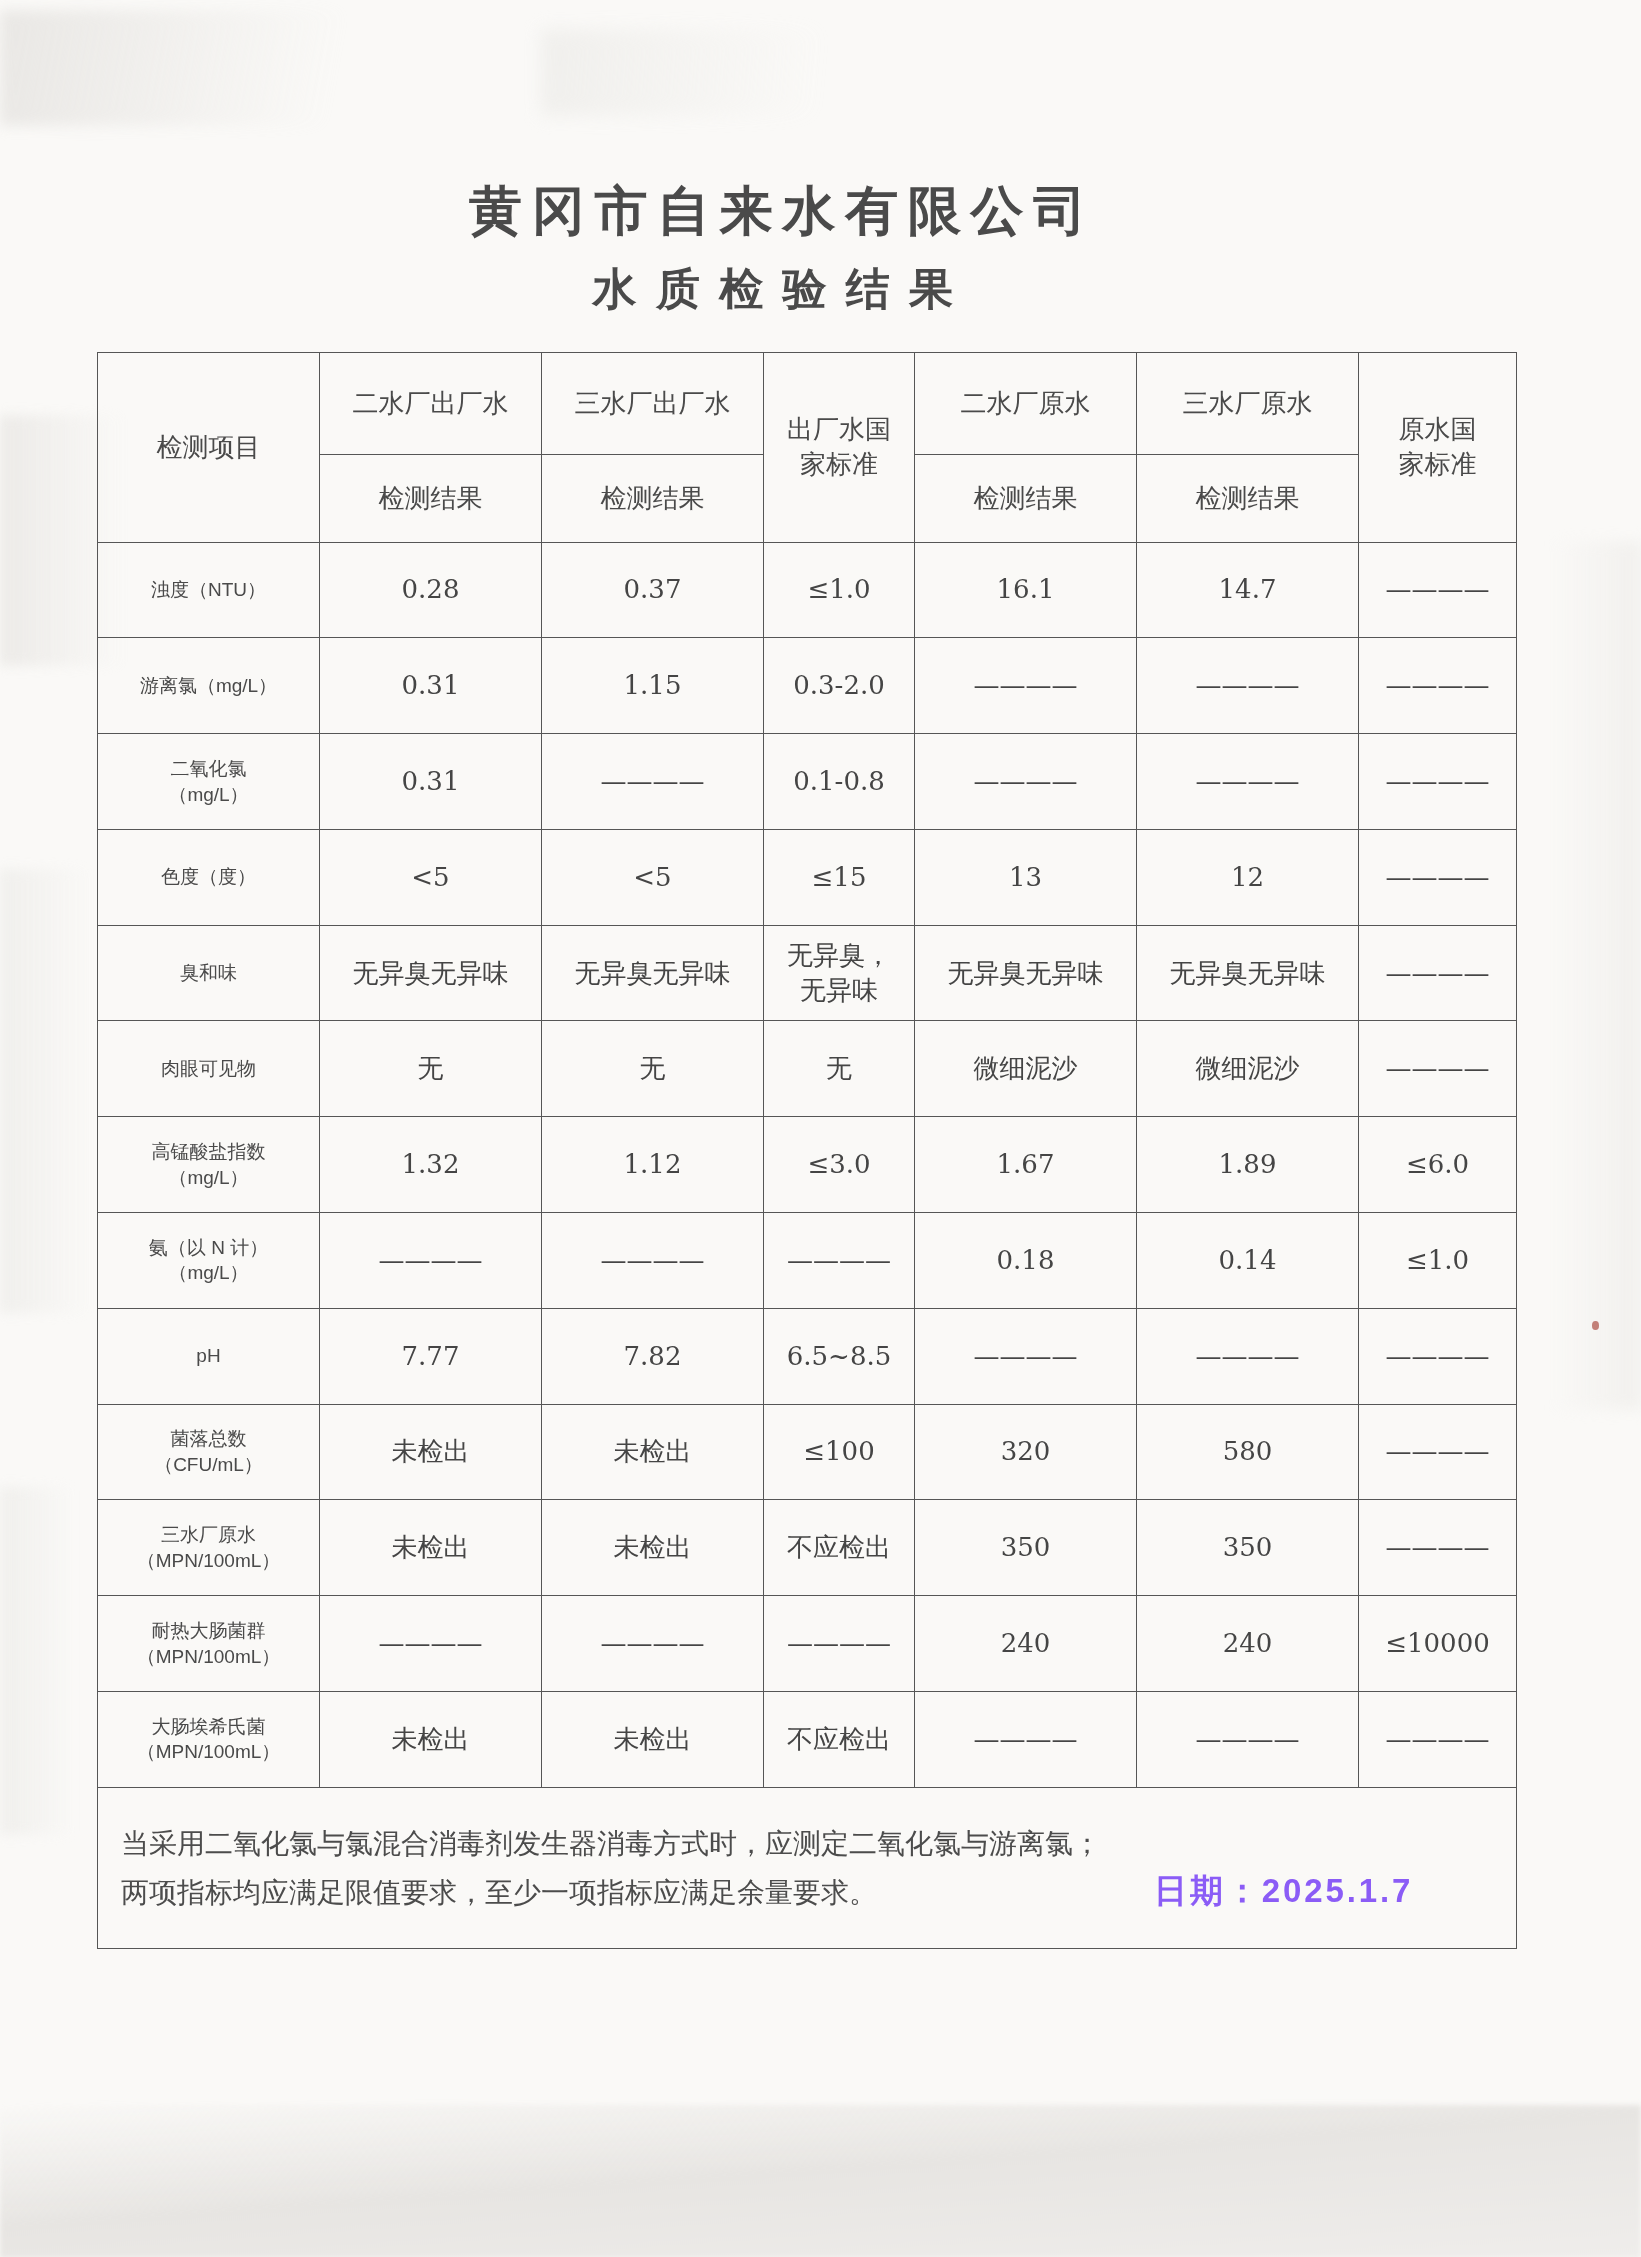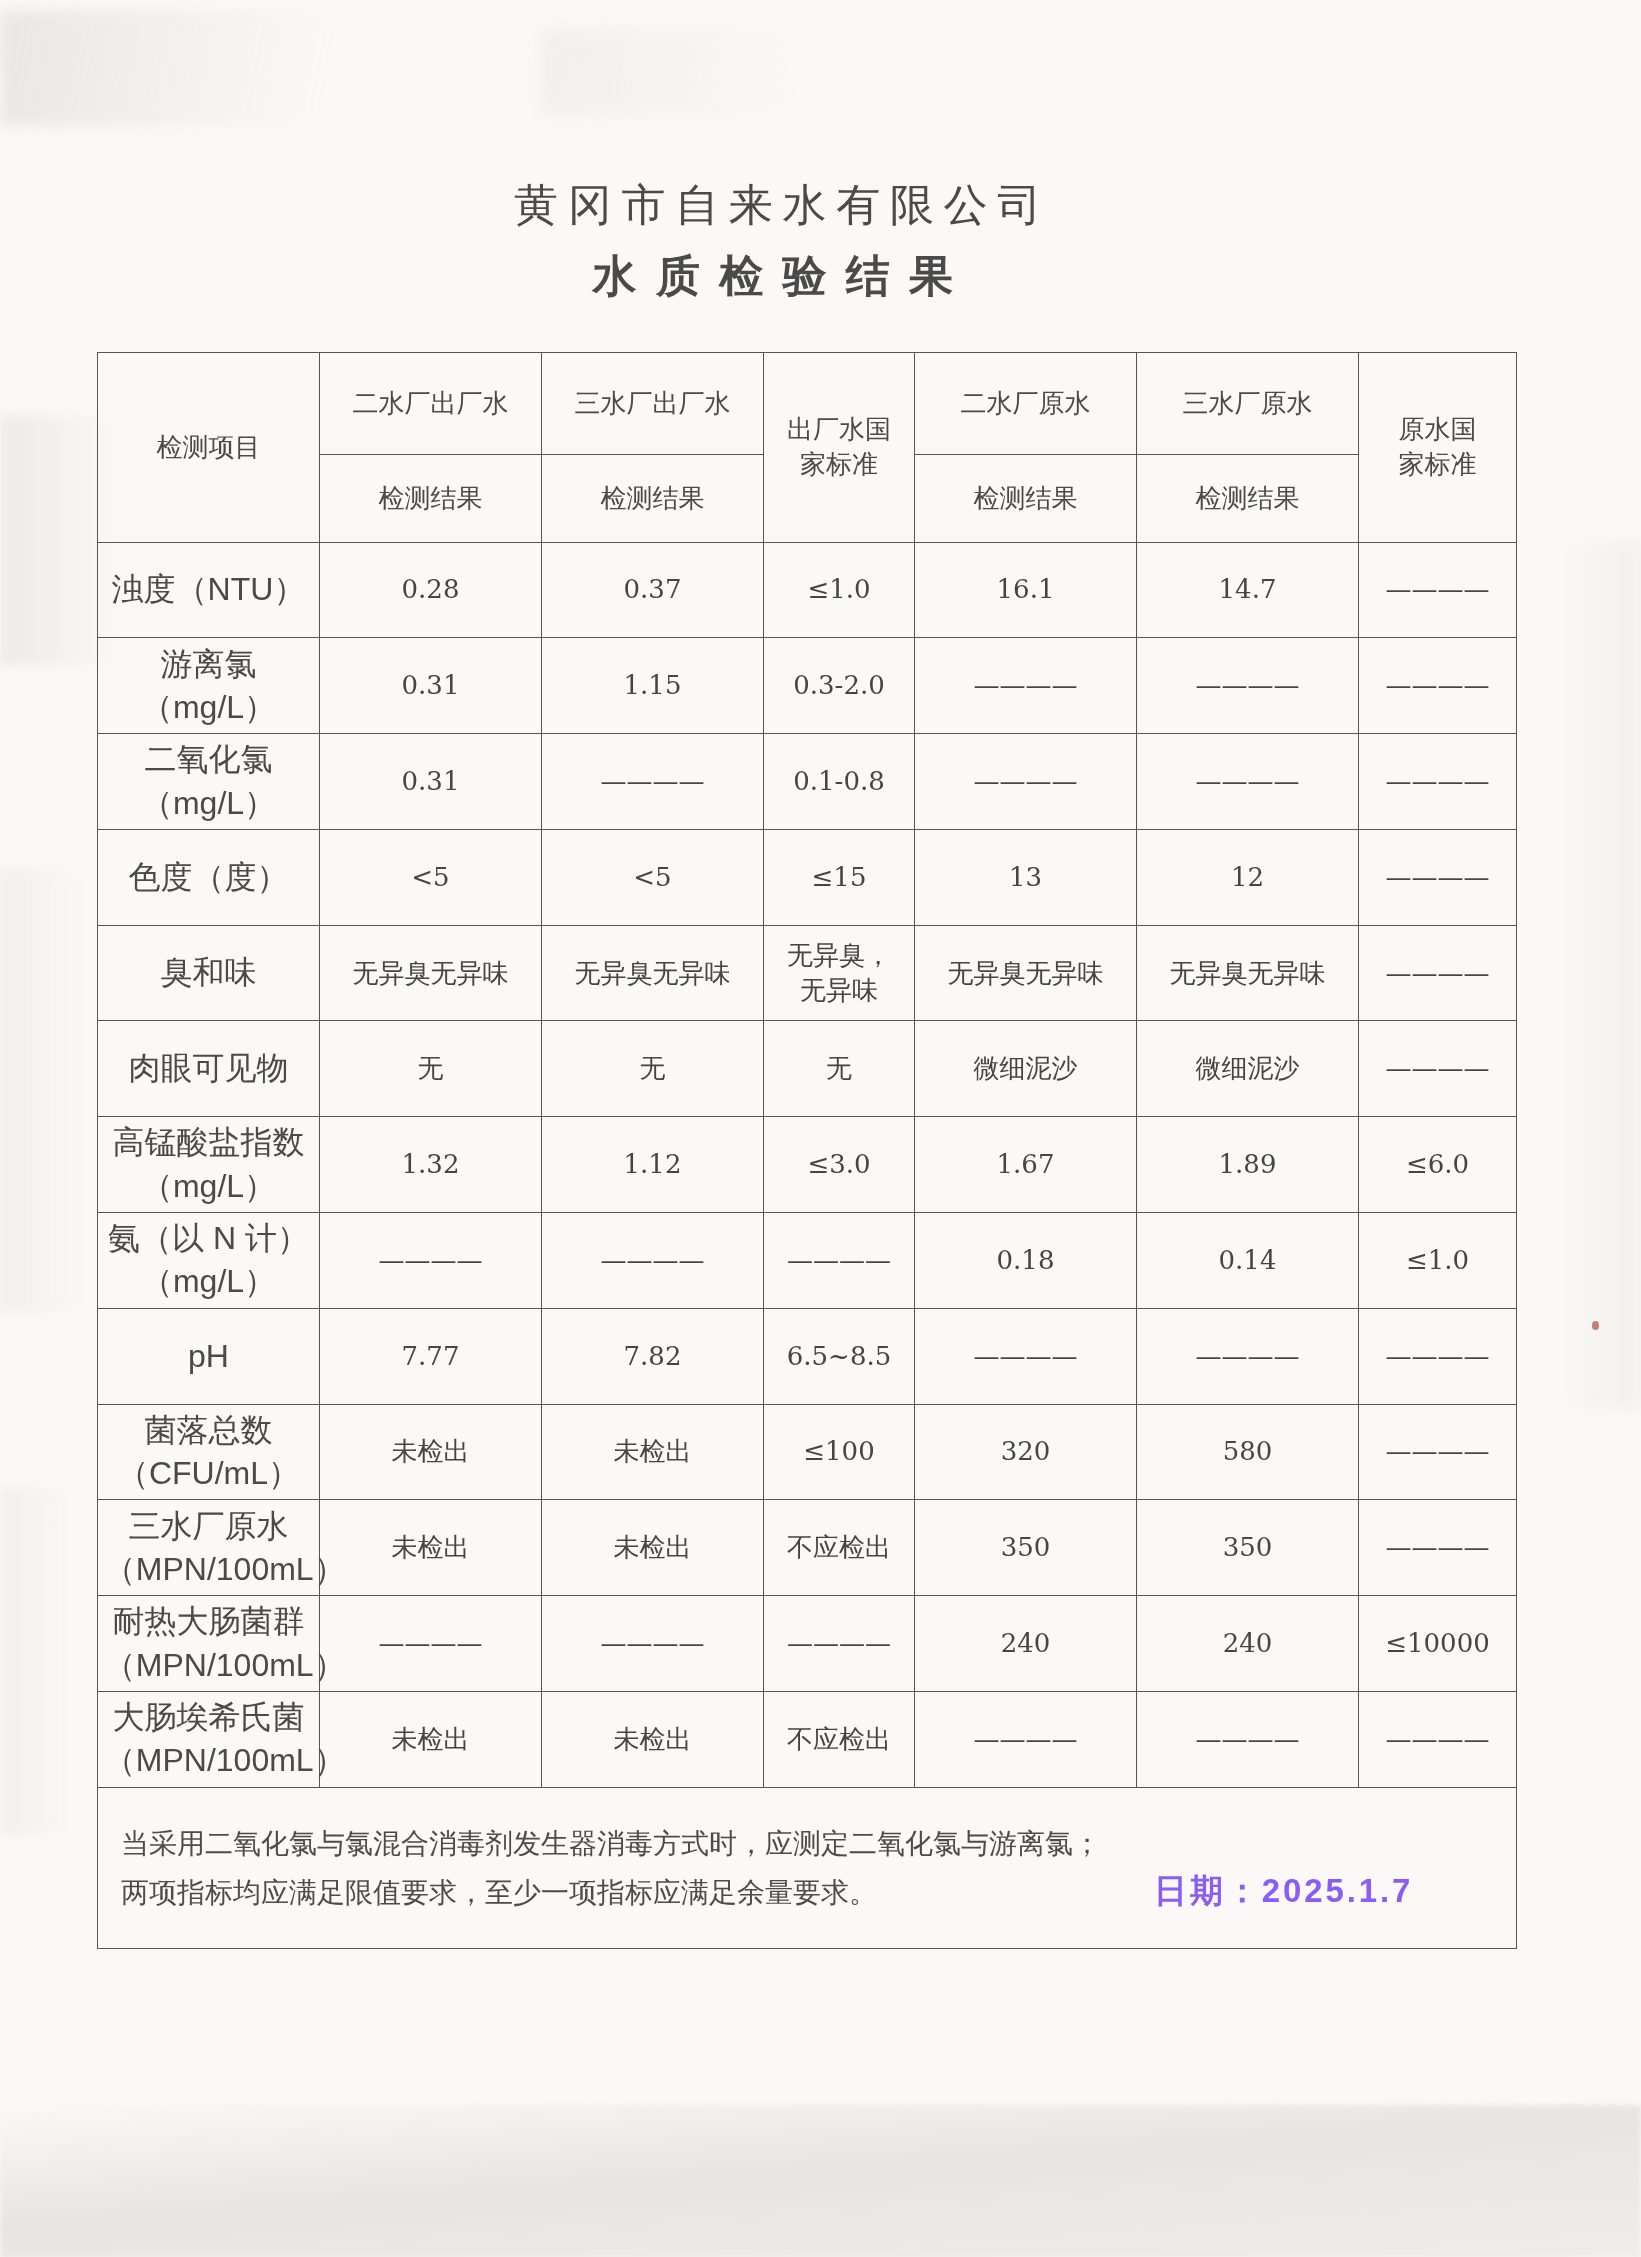--- a/index.html
+++ b/index.html
@@ -24,41 +24,41 @@
   .s5{left:0;top:1487px;width:87px;height:348px;
       background:linear-gradient(to right,#ecebe8 0%,rgba(250,249,247,0) 85%);filter:blur(5.8px);opacity:.7;}
   .s6{left:1526px;top:541px;width:116px;height:869px;
       background:linear-gradient(to left,#eceae7 0%,rgba(250,249,247,0) 80%);filter:blur(6.8px);opacity:.6;}
   .s7{left:0;top:2105px;width:1641px;height:153px;
       background:linear-gradient(176deg,rgba(236,234,231,0) 0%,#e7e5e2 45%,#efedeb 100%);filter:blur(2.9px);}
   .speck{position:absolute;left:1592px;top:1321px;width:6.8px;height:8.7px;border-radius:50%;
       background:#b0584f;opacity:.75;}
   
   .title-wrap{position:absolute;left:97px;top:176px;width:1371px;text-align:center;}
-  .doc-title{font-size:44px;letter-spacing:9.7px;font-weight:400;color:#4a4a4a;}
+  .doc-title{font-size:53px;letter-spacing:9.7px;font-weight:700;color:#4a4a4a;}
   .doc-subtitle{margin-top:12px;font-size:44px;letter-spacing:19.3px;font-weight:600;color:#4a4a4a;}
   
   table.wq{
     position:absolute;left:97px;top:352px;width:1419px;
     border-collapse:collapse;table-layout:fixed;
     font-size:26px;color:#4a4a4a;
   }
   table.wq th,table.wq td{
     border:1.9px solid #565656;
     text-align:center;vertical-align:middle;
     white-space:pre-line;
     padding:3.9px 5.8px;
     font-weight:normal;
     line-height:1.35;
   }
   table.wq thead tr:first-child th{height:93px;}
   table.wq thead tr:last-child th{height:79px;}
   table.wq tbody td{height:87px;}
   td.val{font-family:"DejaVu Serif","Liberation Serif",serif;font-size:26px;color:#454545;}
-  td.item{font-size:32px;}
+  td.item{font-size:19px;}
   tfoot td.footnote{
     height:133px;text-align:left;padding:13.5px 23px;
     font-size:28px;line-height:1.75;color:#4c4c4c;margin-top:24px;
   }
   .date-line{
     position:absolute;left:1154px;top:1869px;
     font-size:33px;letter-spacing:2.9px;font-weight:600;color:#8b5cf6;
   }
 </style>
 </head>

